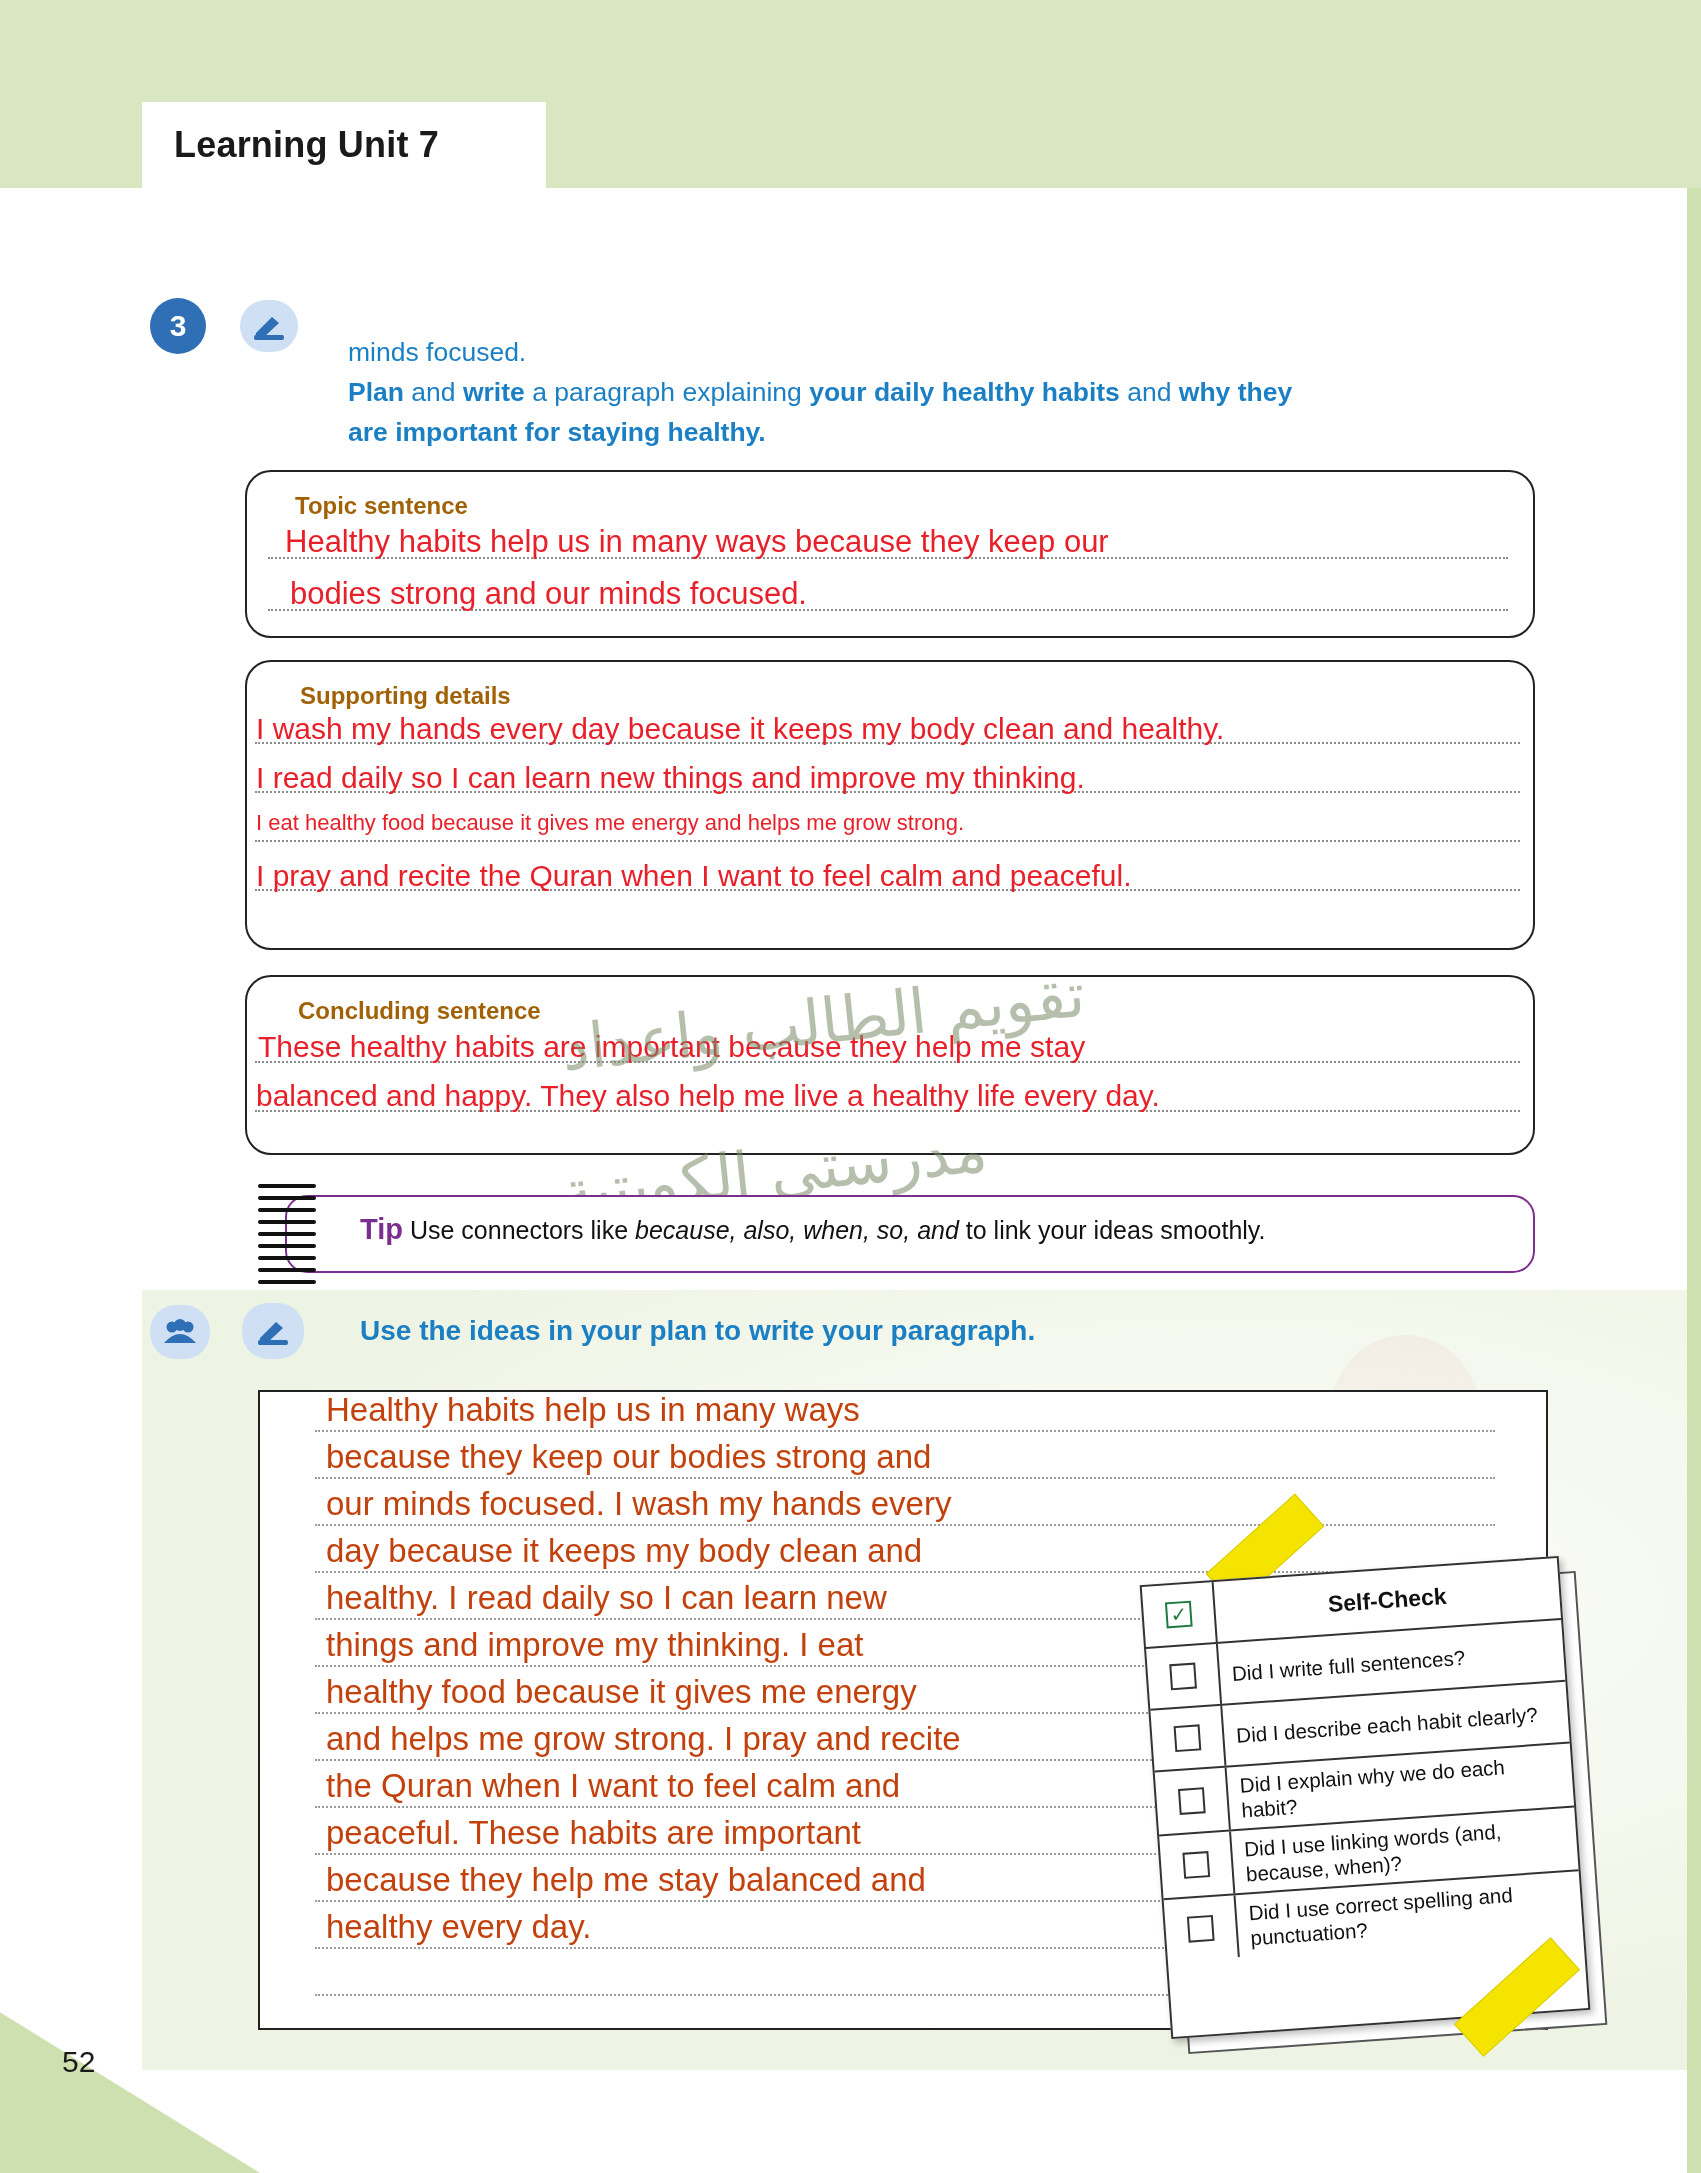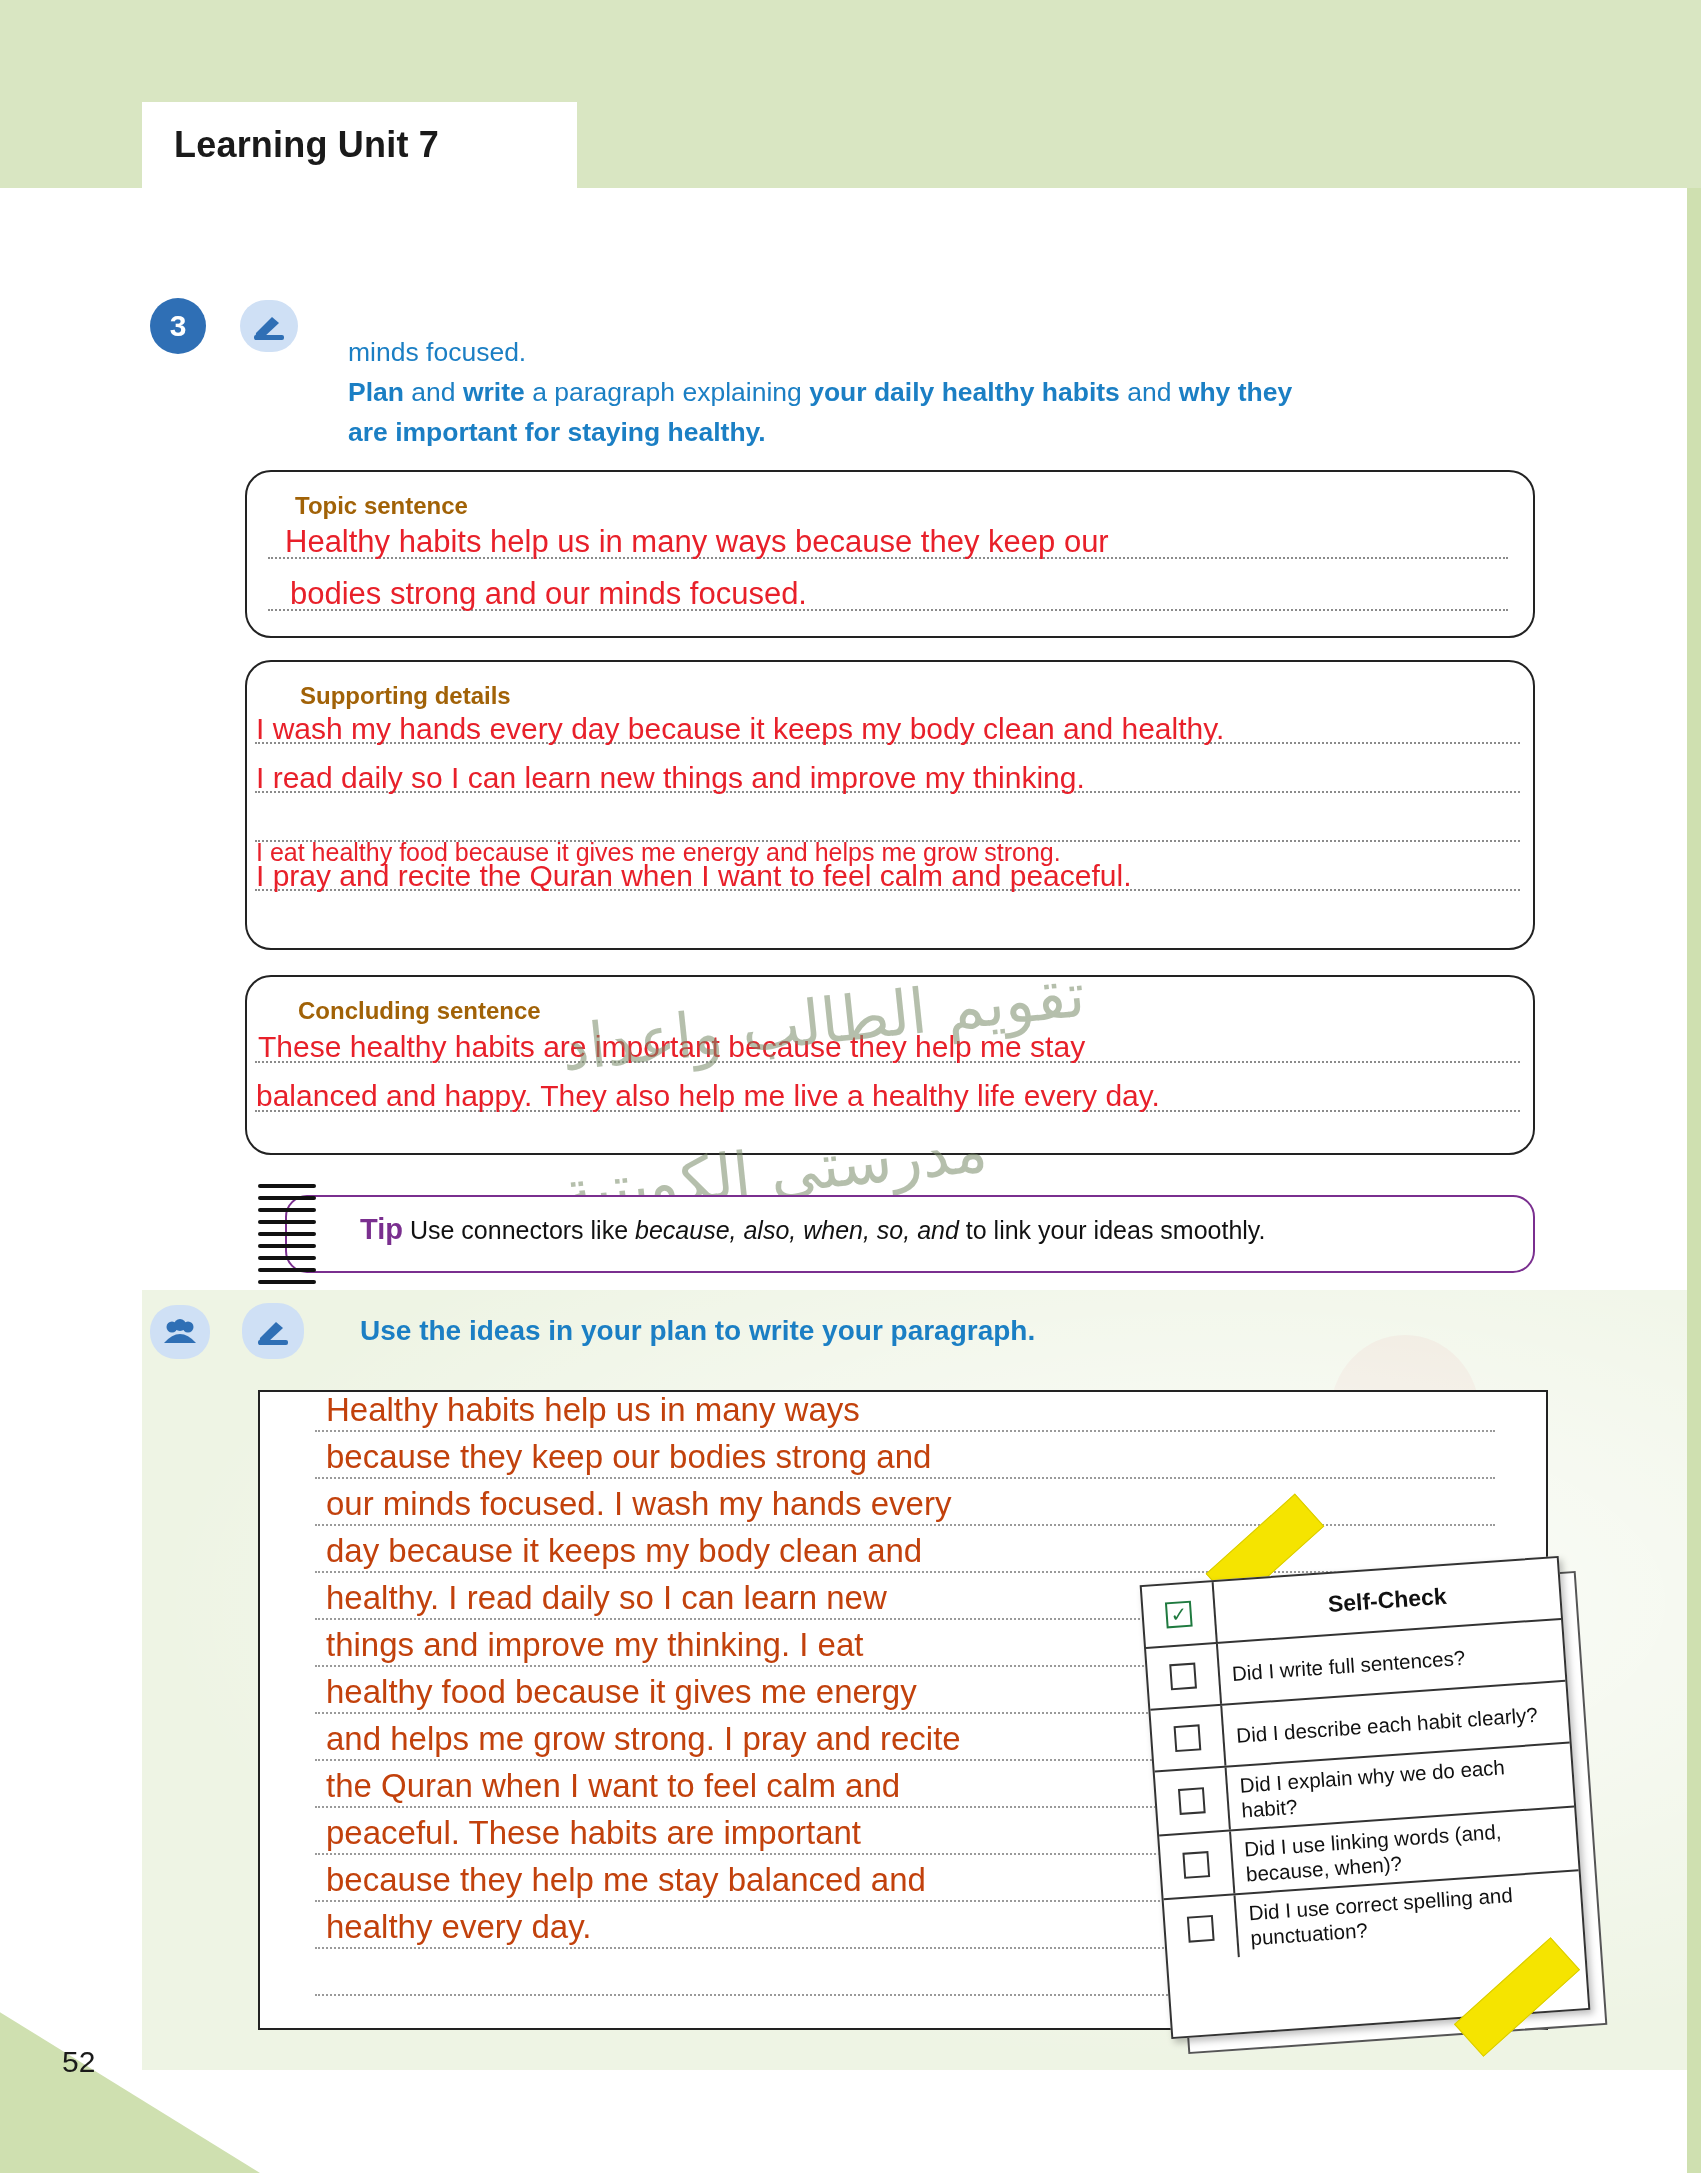--- a/index.html
+++ b/index.html
@@ -12,21 +12,21 @@
     font-family: "Liberation Sans", sans-serif;
     overflow: hidden;
   }
 
   
   .top-band {
     position: absolute; left: 0; top: 0; width: 1701px; height: 188px;
     background: #d9e6c2;
   }
   .unit-tab {
-    position: absolute; left: 142px; top: 102px; width: 435px; height: 86px;
+    position: absolute; left: 142px; top: 102px; width: 404px; height: 86px;
     background: #ffffff;
     display: flex; align-items: center;
   }
   .unit-tab span {
     font-size: 36px; font-weight: bold; color: #1a1a1a; padding-left: 32px;
     letter-spacing: .2px;
   }
   .left-strip {
     position: absolute; left: 0; top: 188px; width: 142px; height: 1985px;
     background: #ffffff;
@@ -239,21 +239,21 @@
 <div class="hand" style="left:290px; top:570px; font-size:31px;">bodies strong and our minds focused.</div>
 
 <div class="box" id="box-support"></div>
 <div class="box-label" style="left:300px; top:682px;">Supporting details</div>
 <div class="dotline" style="left:255px; top:742px; width:1265px;"></div>
 <div class="dotline" style="left:255px; top:791px; width:1265px;"></div>
 <div class="dotline" style="left:255px; top:840px; width:1265px;"></div>
 <div class="dotline" style="left:255px; top:889px; width:1265px;"></div>
 <div class="hand" style="left:256px; top:705px; font-size:30px;">I wash my hands every day because it keeps my body clean and healthy.</div>
 <div class="hand" style="left:256px; top:754px; font-size:30px;">I read daily so I can learn new things and improve my thinking.</div>
-<div class="hand" style="left:256px; top:828px; font-size:25px;text-align:right;">I eat healthy food because it gives me energy and helps me grow strong.</div>
+<div class="hand" style="left:256px; top:799px; font-size:22px;text-align:right;">I eat healthy food because it gives me energy and helps me grow strong.</div>
 <div class="hand" style="left:256px; top:852px; font-size:30px;">I pray and recite the Quran when I want to feel calm and peaceful.</div>
 
 <div class="box" id="box-conclude"></div>
 <div class="box-label" style="left:298px; top:997px;text-align:center;">Concluding sentence</div>
 <div class="dotline" style="left:255px; top:1061px; width:1265px;"></div>
 <div class="dotline" style="left:255px; top:1110px; width:1265px;"></div>
 <div class="hand" style="left:258px; top:1023px; font-size:30px;">These healthy habits are important because they help me stay</div>
 <div class="hand" style="left:256px; top:1072px; font-size:30px;">balanced and happy. They also help me live a healthy life every day.</div>
 
 <div class="watermark" id="wm1">تقويم الطالب واعداد</div>

